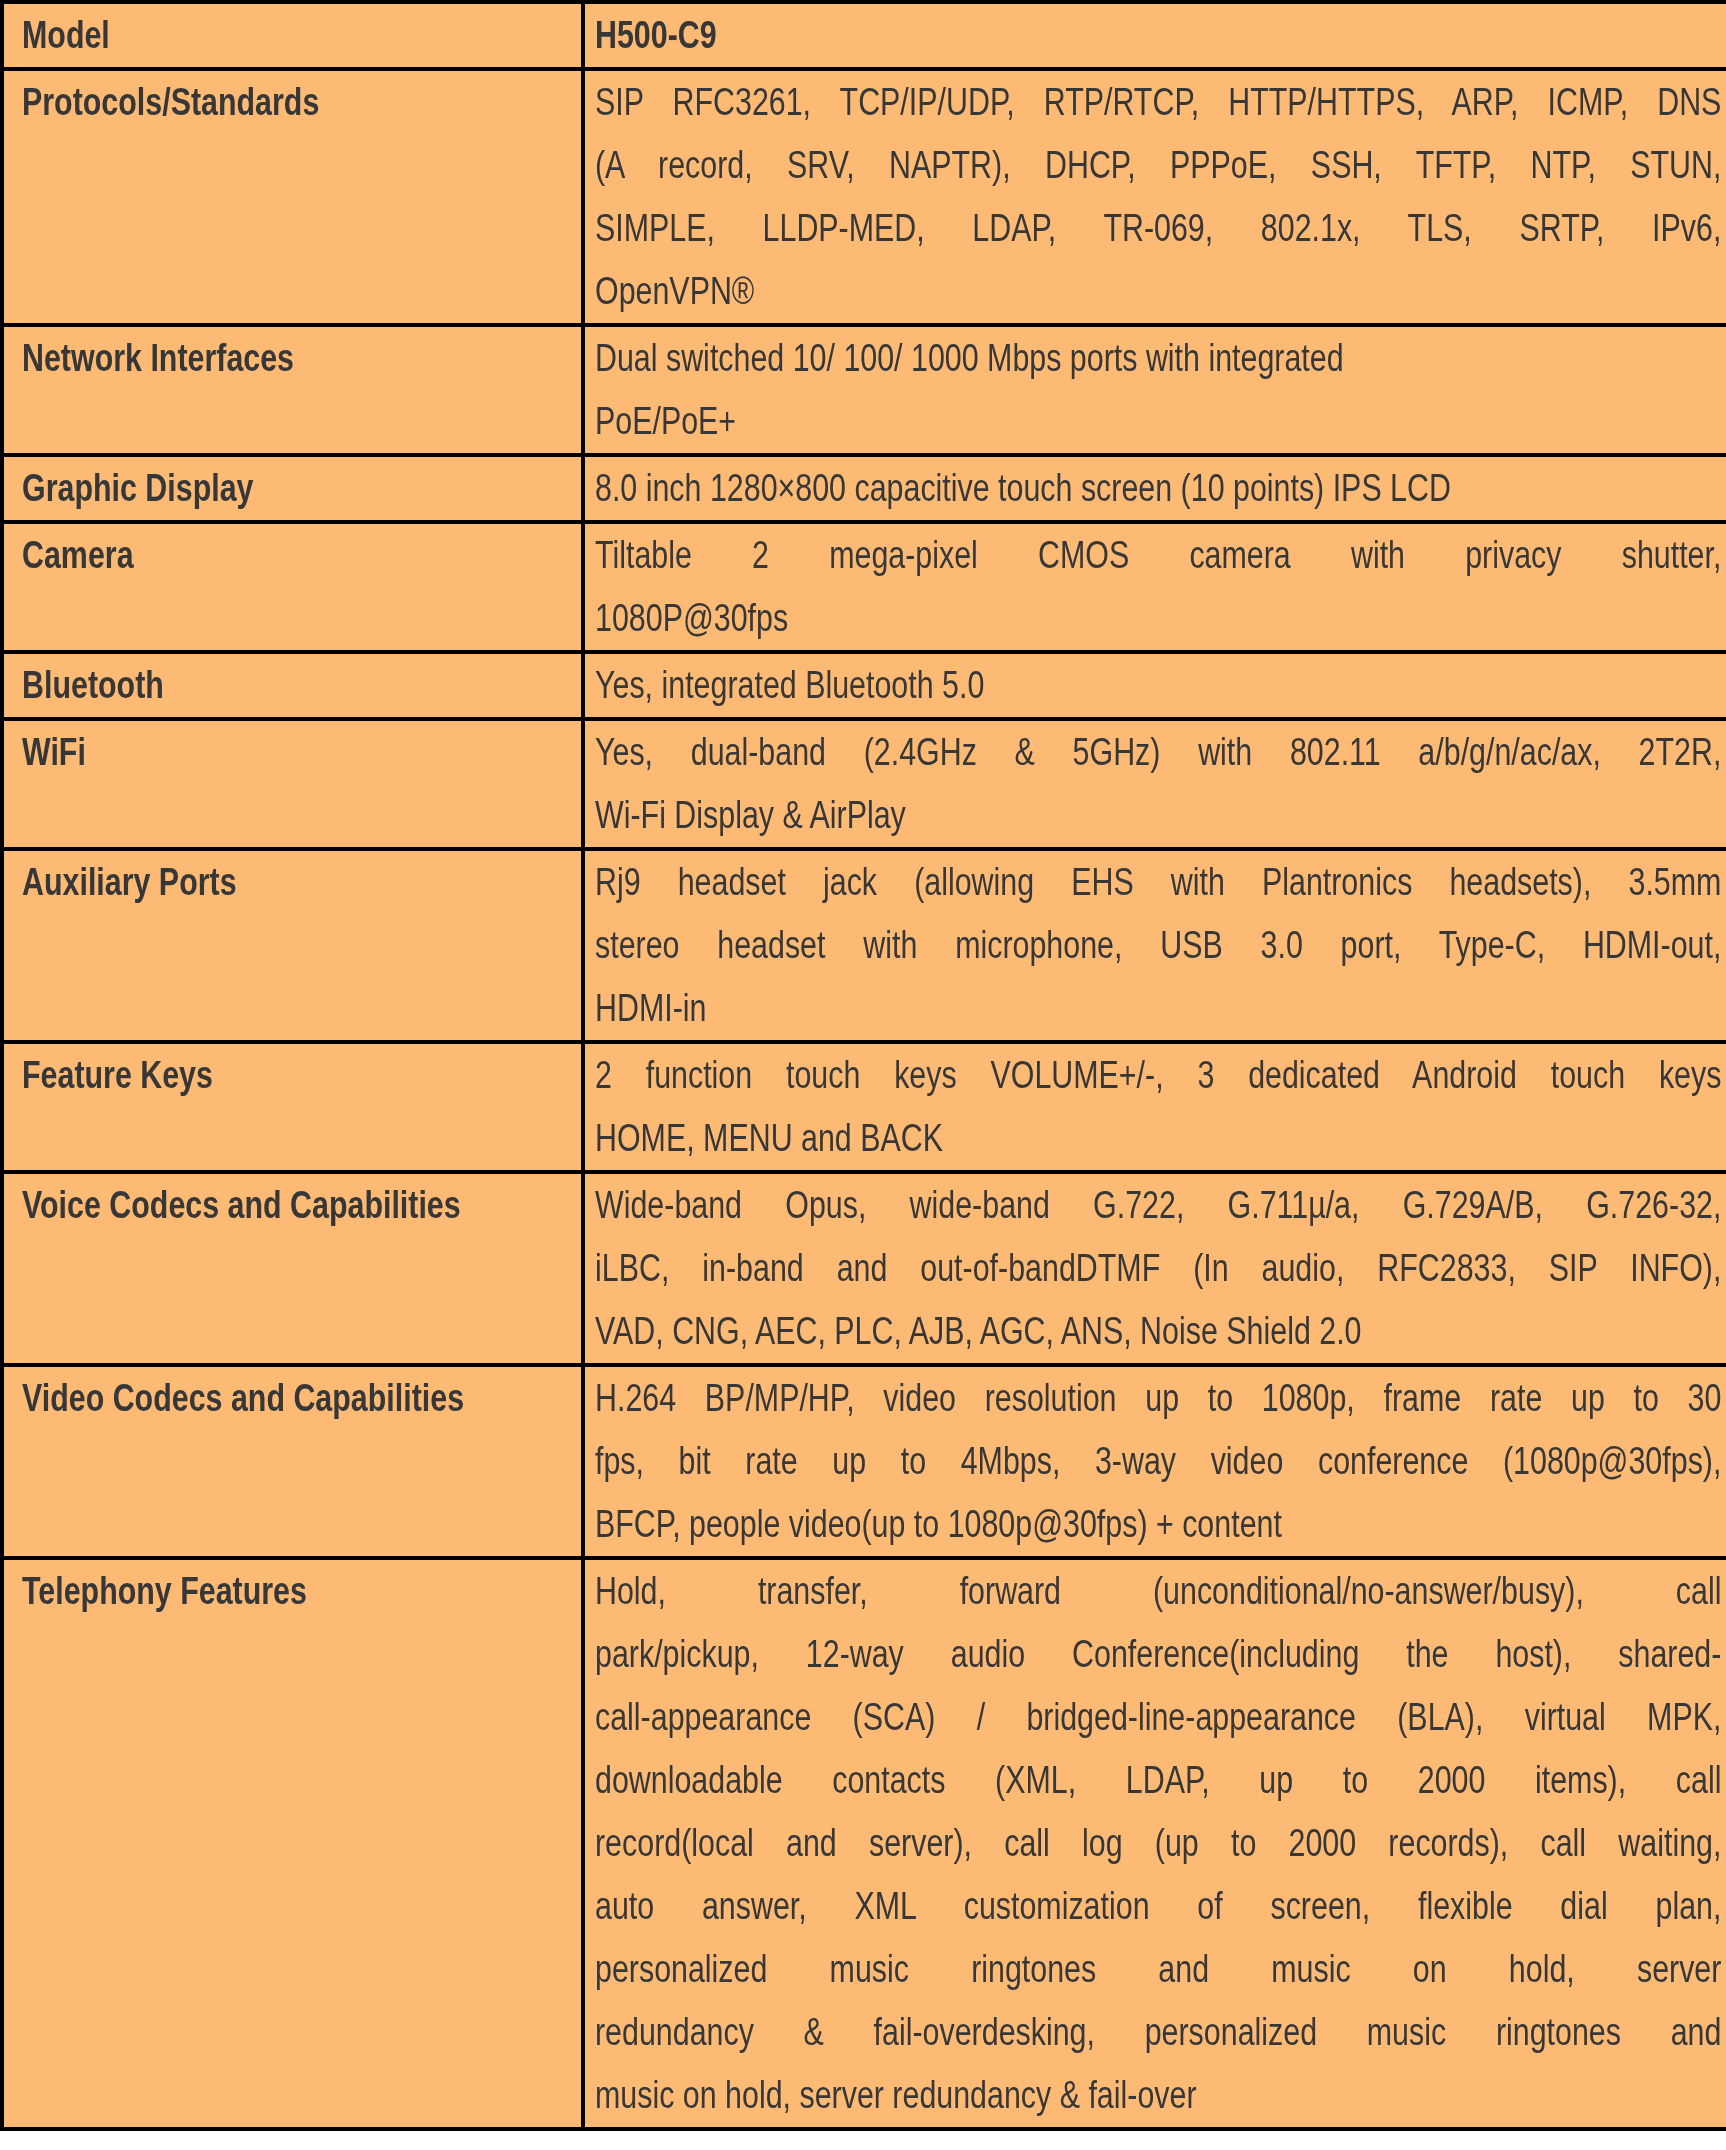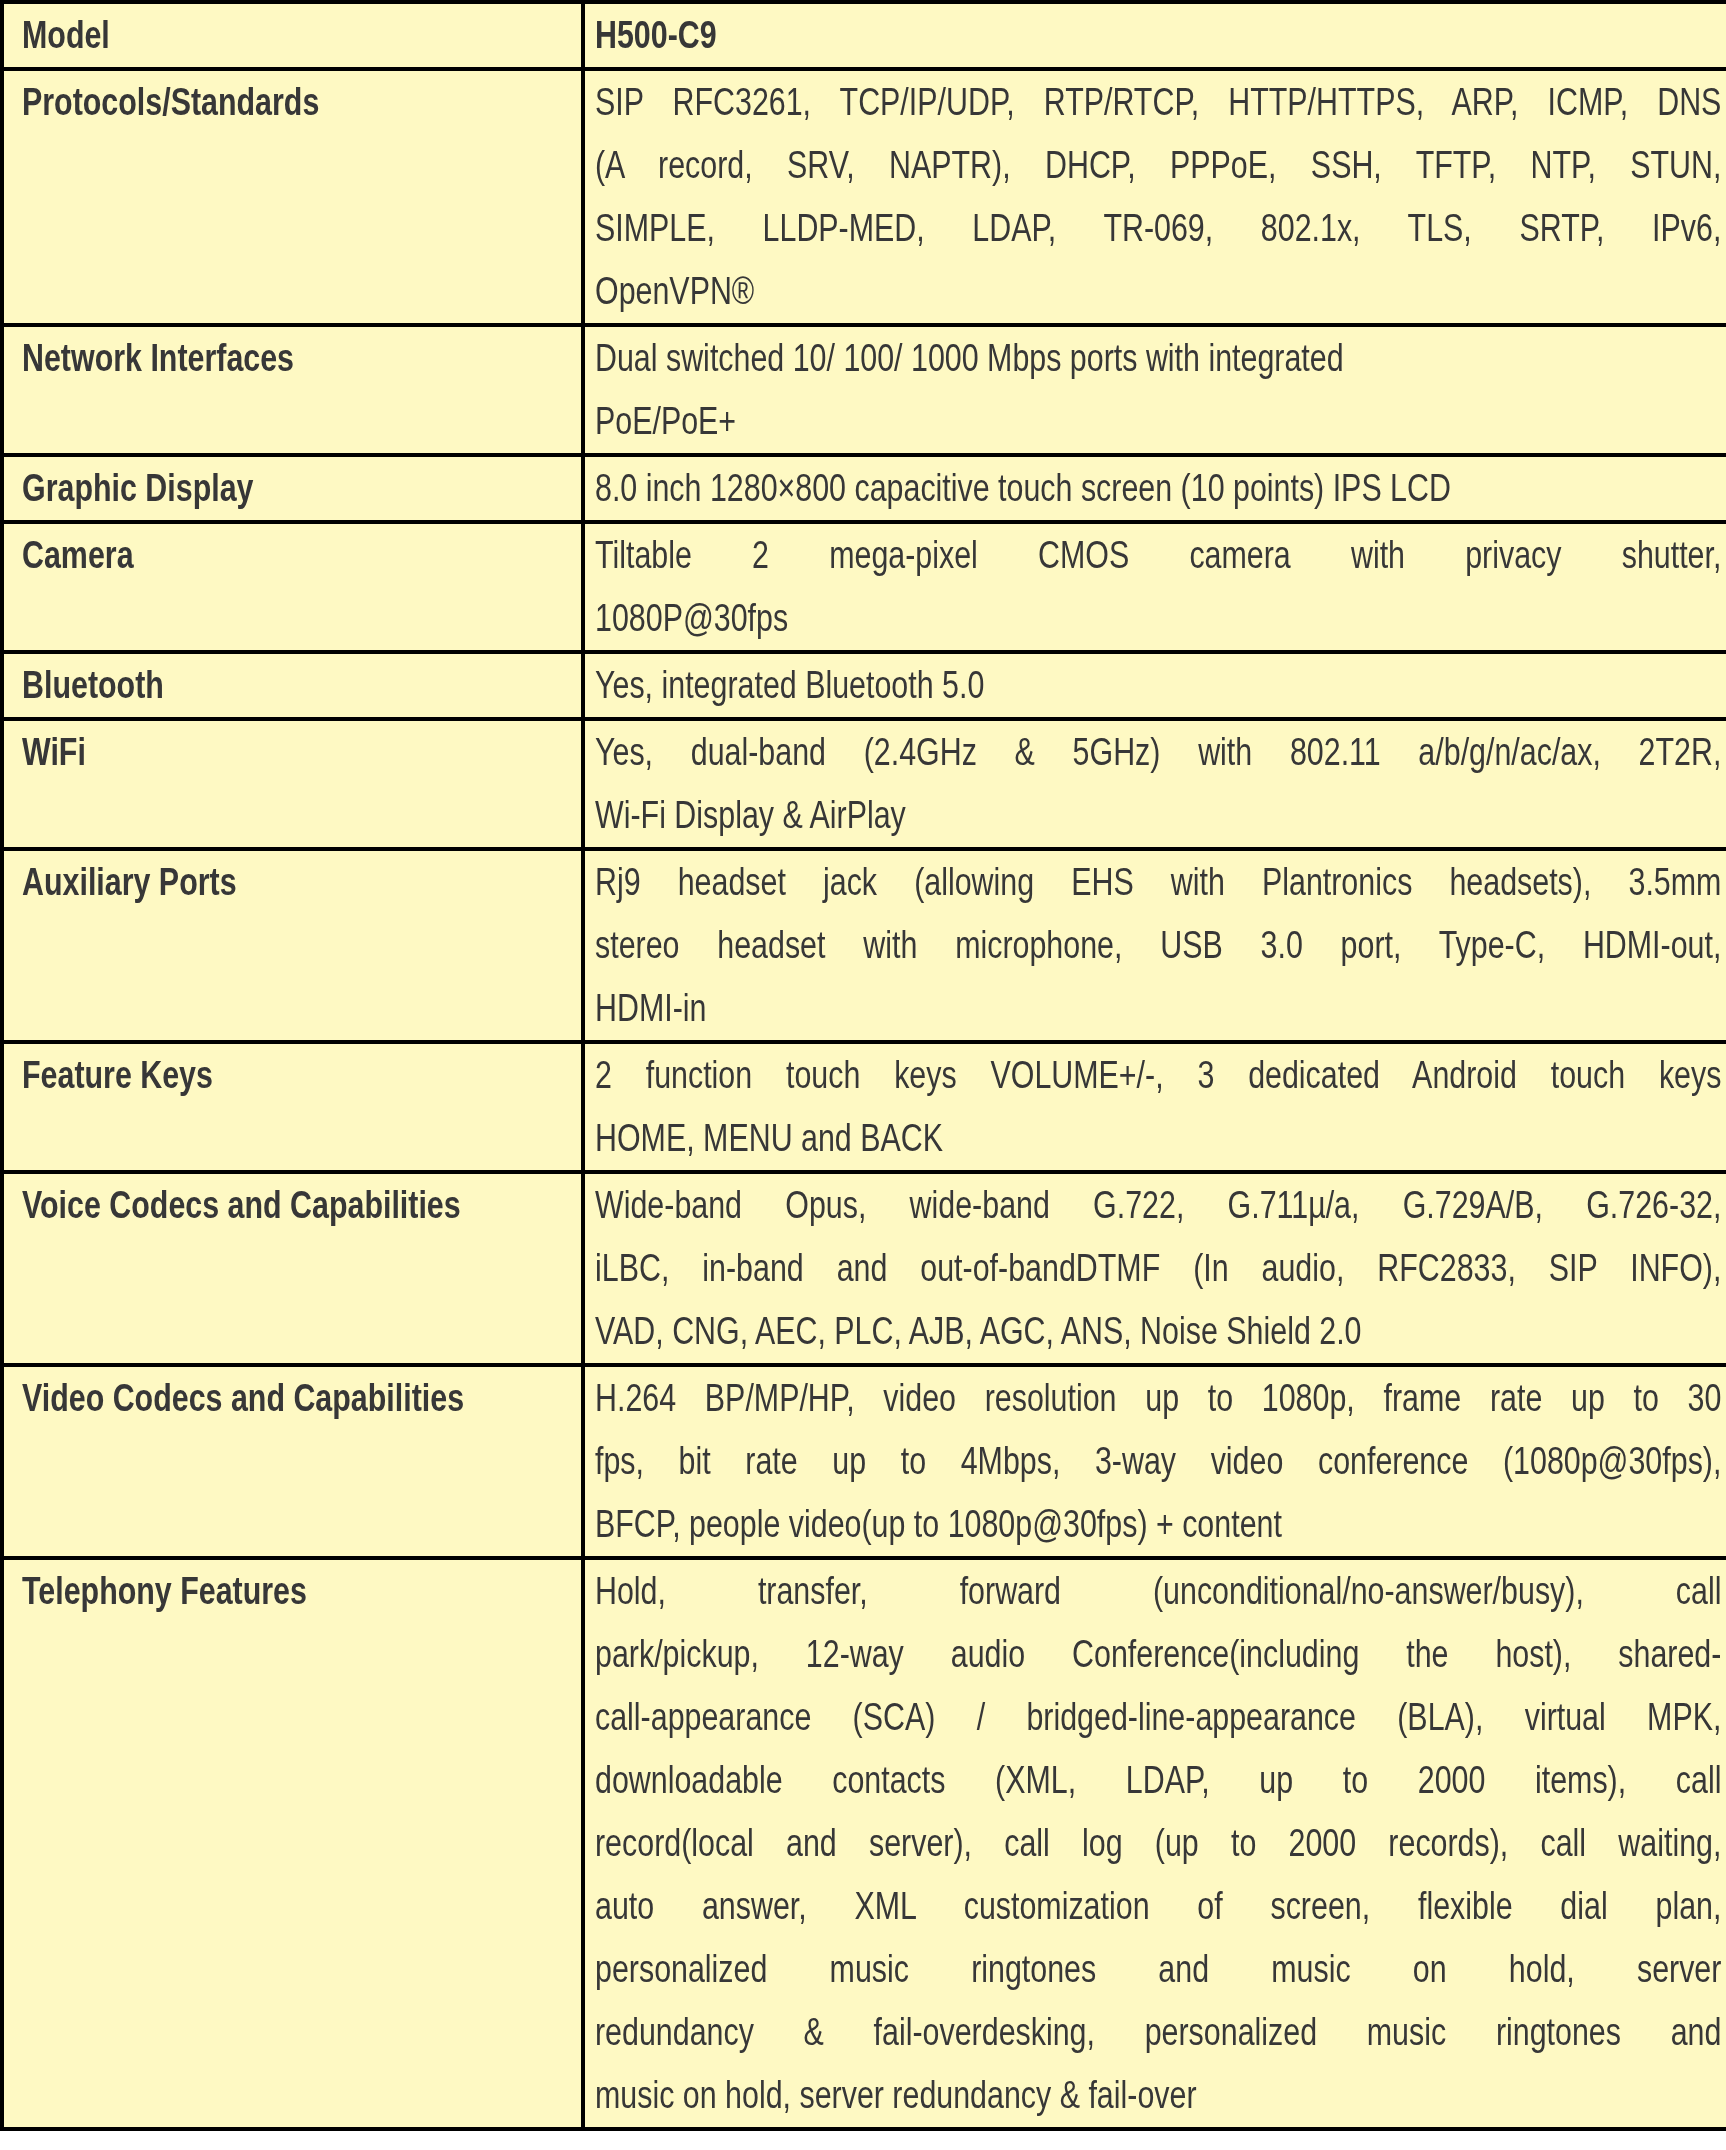--- a/index.html
+++ b/index.html
@@ -19,21 +19,21 @@
     table-layout: fixed;
     width: 1726px;
   }
   col.c-label { width: 581px; }
   col.c-value { width: 1145px; }
   td {
     border: 4.9px solid #000000;
     vertical-align: top;
     padding: 0;
     overflow: hidden;
-    background: #fef9c3;
+    background: #fdba74;
   }
   td.lbl { padding-left: 18px; }
   td.val { padding-left: 9.8px; }
   .fit {
     transform: scaleX(0.8);
     transform-origin: 0 0;
     font-size: 38px;
     line-height: 63px;
     color: #373737;
   }

